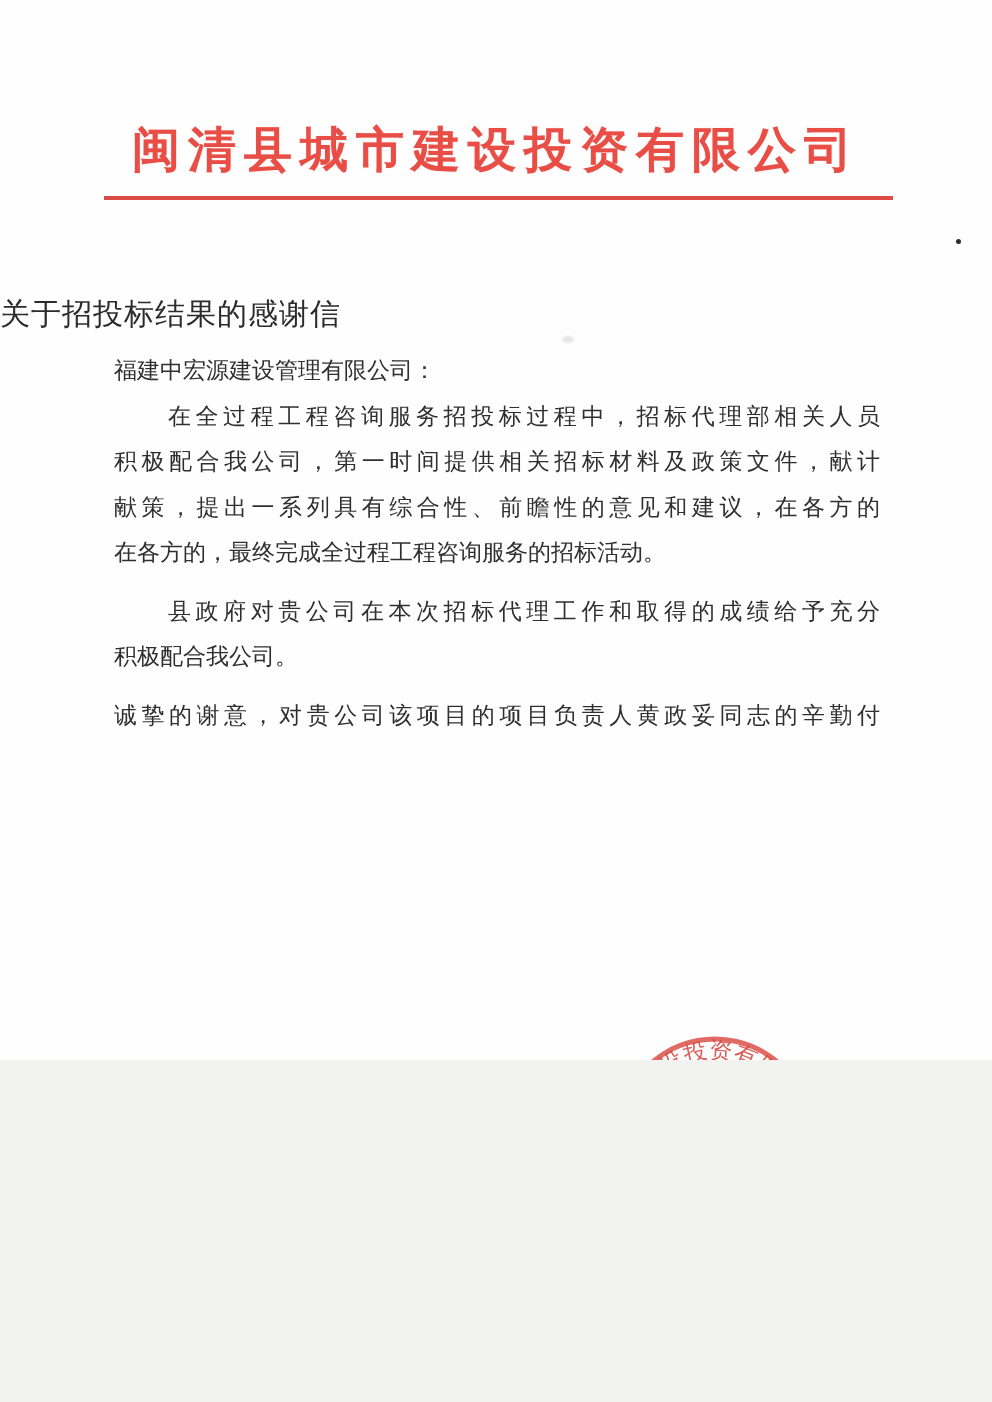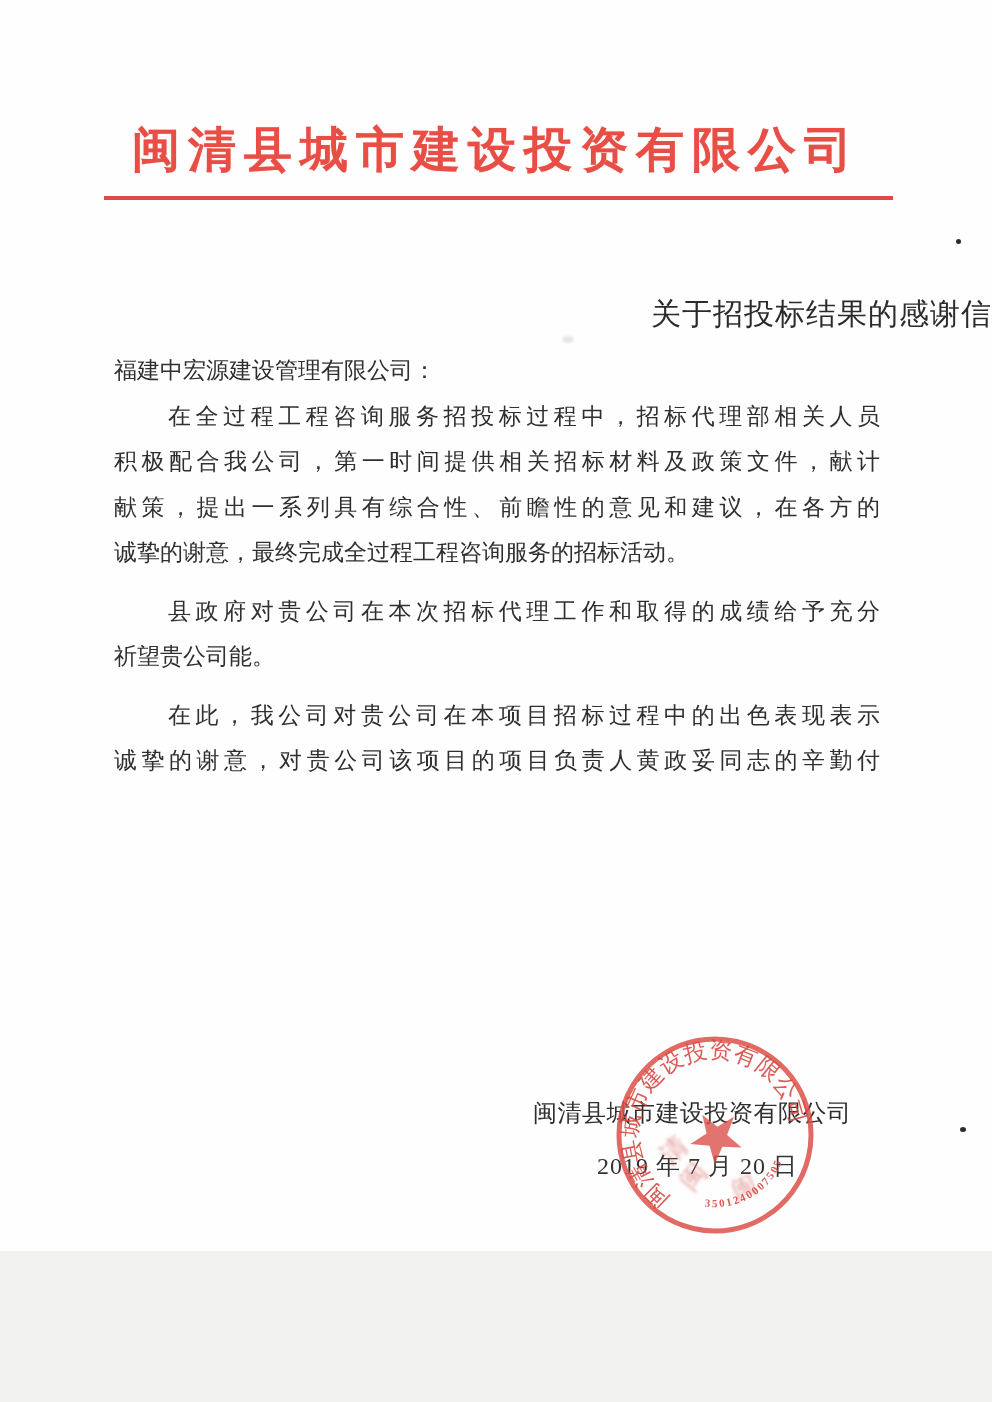--- a/index.html
+++ b/index.html
@@ -2,41 +2,41 @@
 <html><head>
 <meta charset="utf-8">
 <style>
   html,body{margin:0;padding:0;}
   body{
     width:992px;height:1402px;
     background:#f2f2f0;
     font-family:"Liberation Serif", serif;
   }
   .page{
-    position:relative;width:992px;height:1251px;
+    position:relative;width:992px;height:1060px;
     background:#fefefe;overflow:hidden;
   }
   
   .letterhead{
     position:absolute;top:118px;left:0;width:100%;
     text-align:center;
     font-family:"Liberation Serif", serif;
     font-size:48px;font-weight:bold;letter-spacing:8px;
     color:#e84e45;
     text-shadow:0 0 1px rgba(232,78,69,.45);
     white-space:nowrap;
   }
   .letterhead-divider{
     position:absolute;top:196px;left:104px;width:789px;height:4px;
     background:#dc4b44;
   }
   
   .doc-title{
     position:absolute;top:294px;left:0;width:100%;
-    text-align:right;
+    text-align:left;
     font-family:"Liberation Sans", sans-serif;
     font-weight:500;font-size:30px;letter-spacing:1px;
     color:#2b2b2b;white-space:nowrap;
   }
   
   .body-block{
     position:absolute;left:114px;top:348px;width:766px;
     font-size:23px;line-height:45.5px;color:#2f2f2f;
   }
   .para{margin:0;padding:0;}
@@ -82,30 +82,29 @@
   <div class="doc-title">关于招投标结果的感谢信</div>
 
   <div class="body-block">
     <div class="line">福建中宏源建设管理有限公司：</div>
 
 
     <div class="para">
       <span class="line indent just">在全过程工程咨询服务招投标过程中，招标代理部相关人员</span>
       <span class="line just">积极配合我公司，第一时间提供相关招标材料及政策文件，献计</span>
       <span class="line just">献策，提出一系列具有综合性、前瞻性的意见和建议，在各方的</span>
-      <span class="line">诚挚的谢意，最终完成全过程工程咨询服务的招标活动。</span>
+      <span class="line">在各方的，最终完成全过程工程咨询服务的招标活动。</span>
     </div>
 
     <div class="para">
       <span class="line indent just">县政府对贵公司在本次招标代理工作和取得的成绩给予充分</span>
-      <span class="line">祈望贵公司能。</span>
+      <span class="line">积极配合我公司。</span>
     </div>
 
     <div class="para">
-      <span class="line indent just">在此，我公司对贵公司在本项目招标过程中的出色表现表示</span>
       <span class="line just">诚挚的谢意，对贵公司该项目的项目负责人黄政妥同志的辛勤付</span>
     </div>
   </div>
 
   <div class="signature">闽清县城市建设投资有限公司</div>
   <div class="sign-date">2019 年 7 月 20 日</div>
 
   <svg class="seal" viewBox="0 0 200 200">
     <defs>
       <path id="arcTop" d="M 30.2,132.5 A 77,77 0 1 1 169.8,132.5" fill="none"></path>

